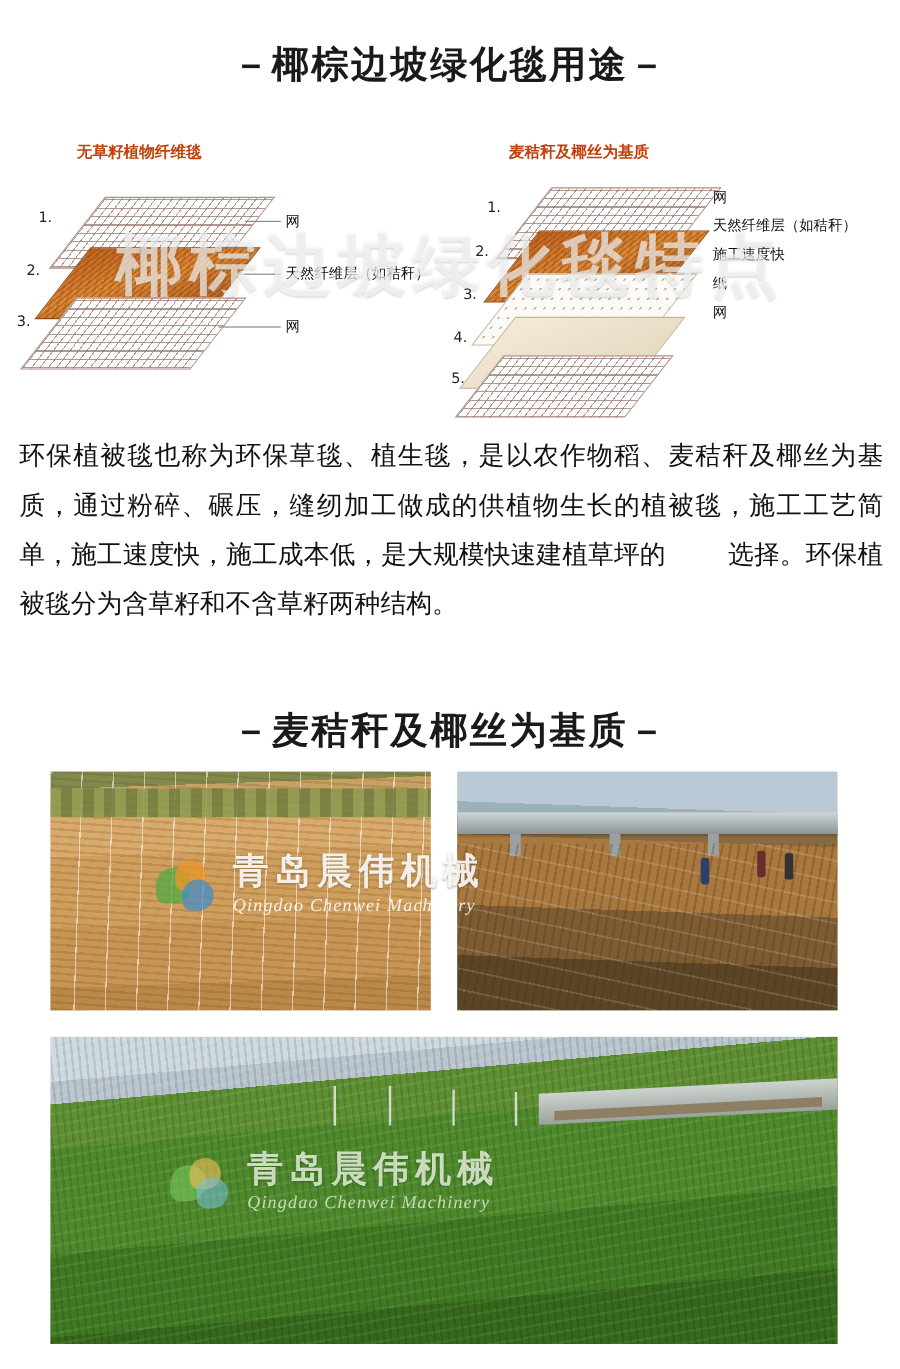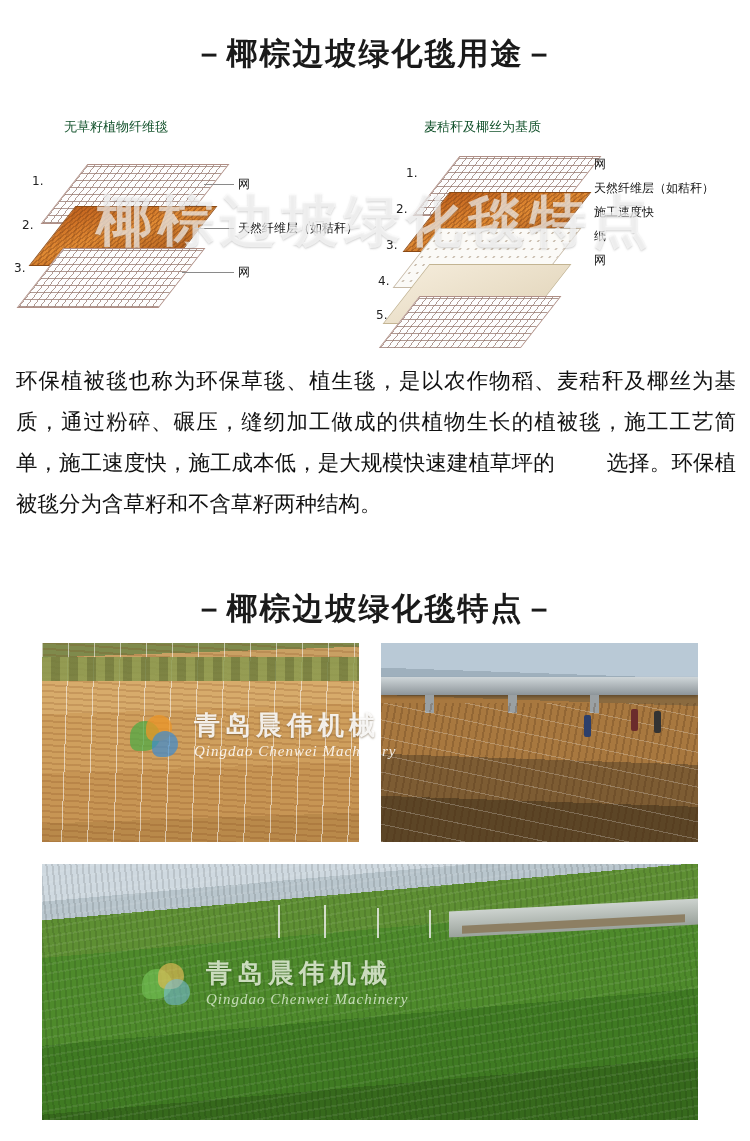--- a/index.html
+++ b/index.html
@@ -35,22 +35,22 @@
     top: 96px;
     width: 722px;
     height: 252px;
     background: #ffffff;
     overflow: hidden;
   }
   .diag-half { position: absolute; top: 0; height: 252px; }
   .diag-caption {
     position: absolute;
     font-size: 13px;
-    font-weight: normal;
-    color: #14532d;
+    font-weight: bold;
+    color: #c2410c;
     white-space: nowrap;
     font-family: "DejaVu Sans", "Liberation Sans", sans-serif;
   }
   
   .layer {
     position: absolute;
     width: 140px;
     height: 58px;
     transform: skewX(-38deg);
   }
@@ -199,21 +199,21 @@
     pointer-events: none;
   }
   .wm .wm-mark {
     width: 56px; height: 46px; margin-right: 10px; position: relative;
   }
   .wm .wm-mark i {
     position: absolute; display: block; border-radius: 50% 50% 50% 8px;
   }
   .wm .wm-text { line-height: 1; }
   .wm .wm-cn {
-    font-size: 26px; font-weight: bold; letter-spacing: 5px;
+    font-size: 30px; font-weight: bold; letter-spacing: 5px;
     font-family: "DejaVu Sans", "Liberation Sans", sans-serif;
   }
   .wm .wm-en {
     font-size: 15px; letter-spacing: 1px; margin-top: 6px;
     font-family: "Liberation Serif", serif; font-style: italic;
   }
   #wm-photos { left: 128px; top: 712px; }
   #wm-photos .wm-cn { color: rgba(255,255,255,.88); text-shadow: 0 1px 2px rgba(90,70,40,.5); }
   #wm-photos .wm-en { color: rgba(255,255,255,.85); }
   #wm-grass { left: 140px; top: 960px; }
@@ -269,21 +269,21 @@
     <div class="leg" style="left:218px;top:156px;">网</div>
   </div>
 </div>
 
 <div id="diagram-watermark">椰棕边坡绿化毯特点</div>
 
 <div id="paragraph">
   <span>环保植被毯也称为环保草毯、植生毯，是以农作物稻、麦秸秆及椰丝为基质，通过粉碎、碾压，缝纫加工做成的供植物生长的植被毯，施工工艺简单，施工速度快，施工成本低，是大规模快速建植草坪的</span><span class="gap"></span><span>选择。环保植被毯分为含草籽和不含草籽两种结构。</span>
 </div>
 
-<div id="title-2" class="section-title">－椰棕边坡绿化毯特点－</div>
+<div id="title-2" class="section-title">－麦秸秆及椰丝为基质－</div>
 
 <div class="photo" id="photo-roll"></div>
 
 <div class="photo" id="photo-slope">
   <div class="bridge"></div>
   <div class="pier" style="left:14%;"></div>
   <div class="pier" style="left:40%;"></div>
   <div class="pier" style="left:66%;"></div>
   <div class="mat"></div>
   <div class="person" style="left:64%;top:36%;background:#2c3f6b;"></div>

